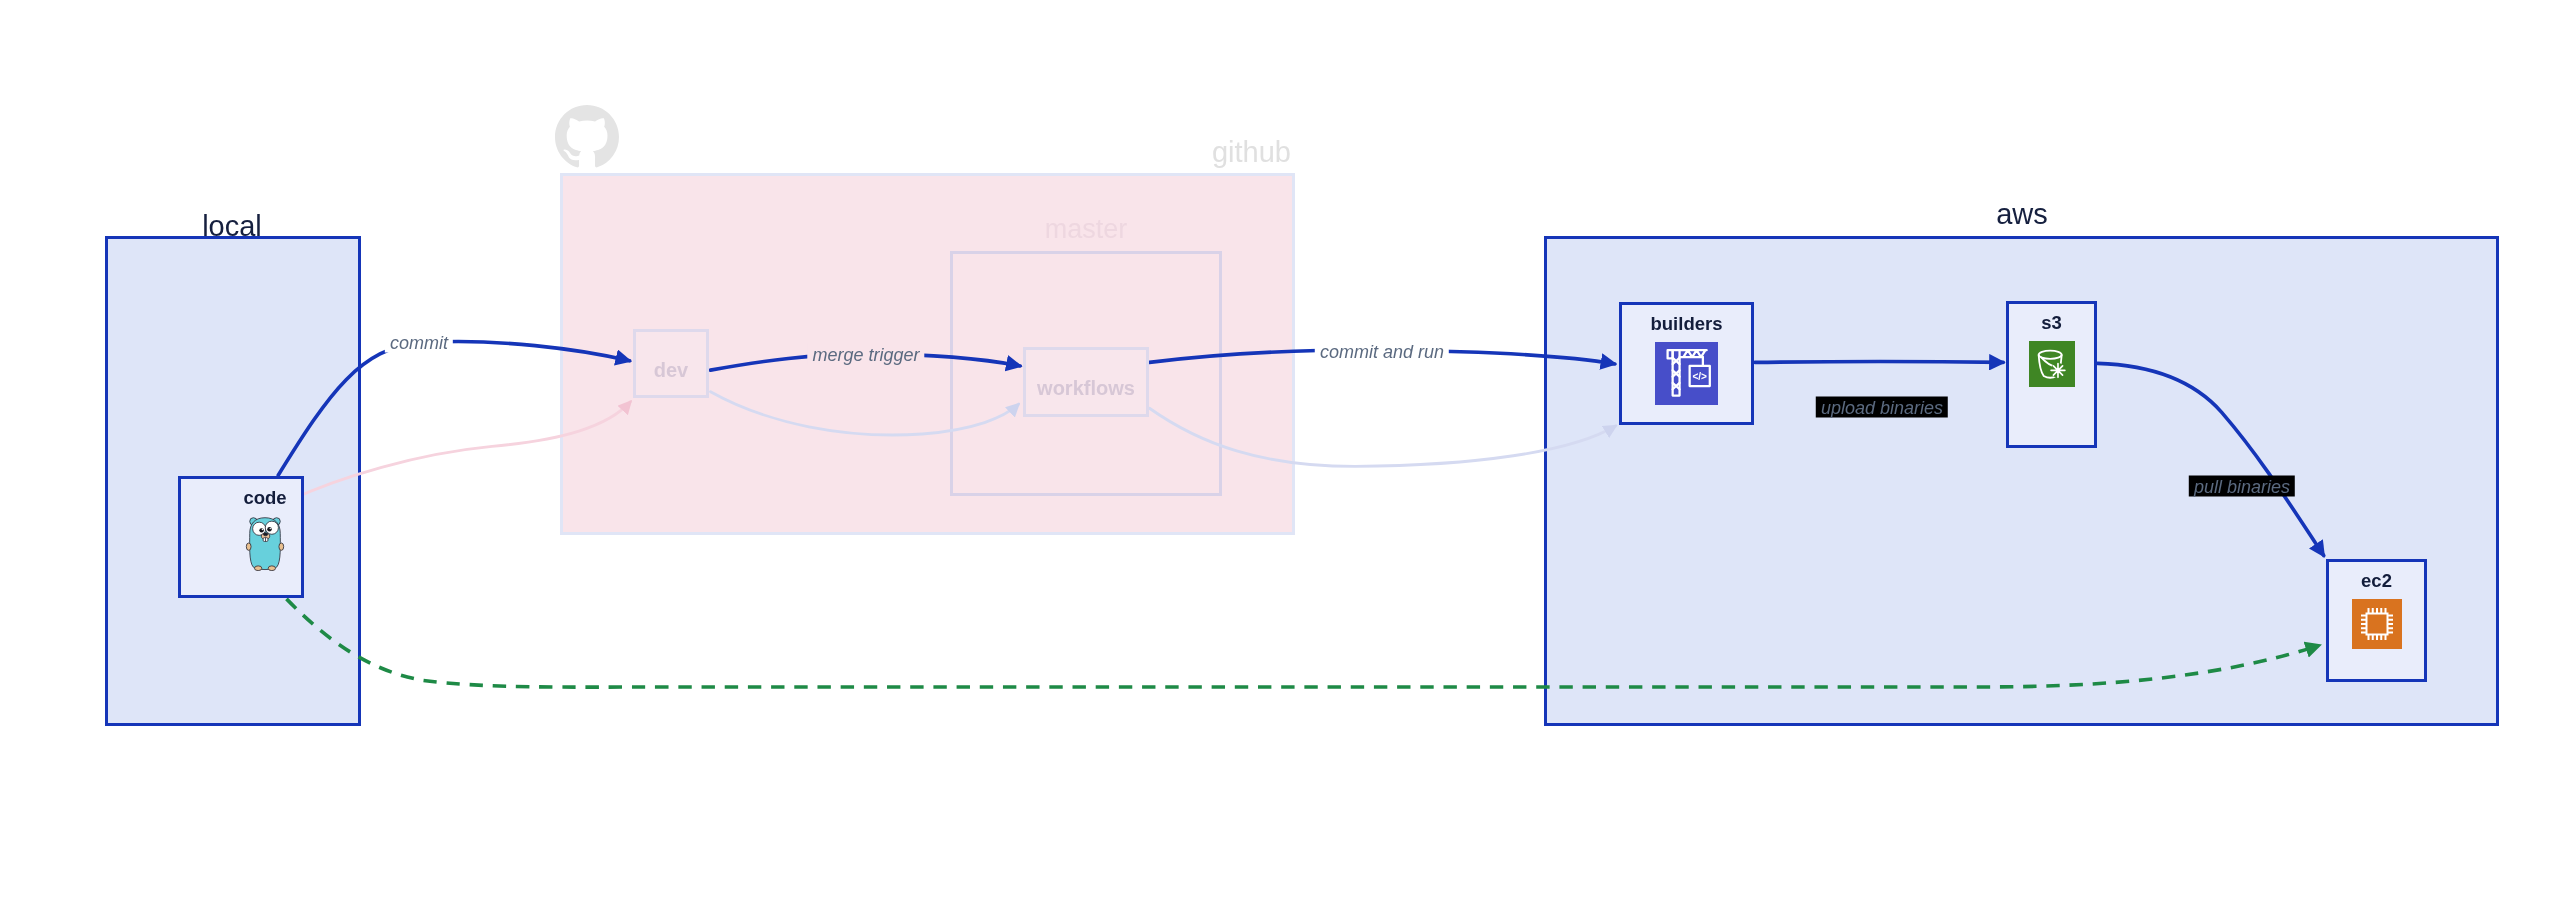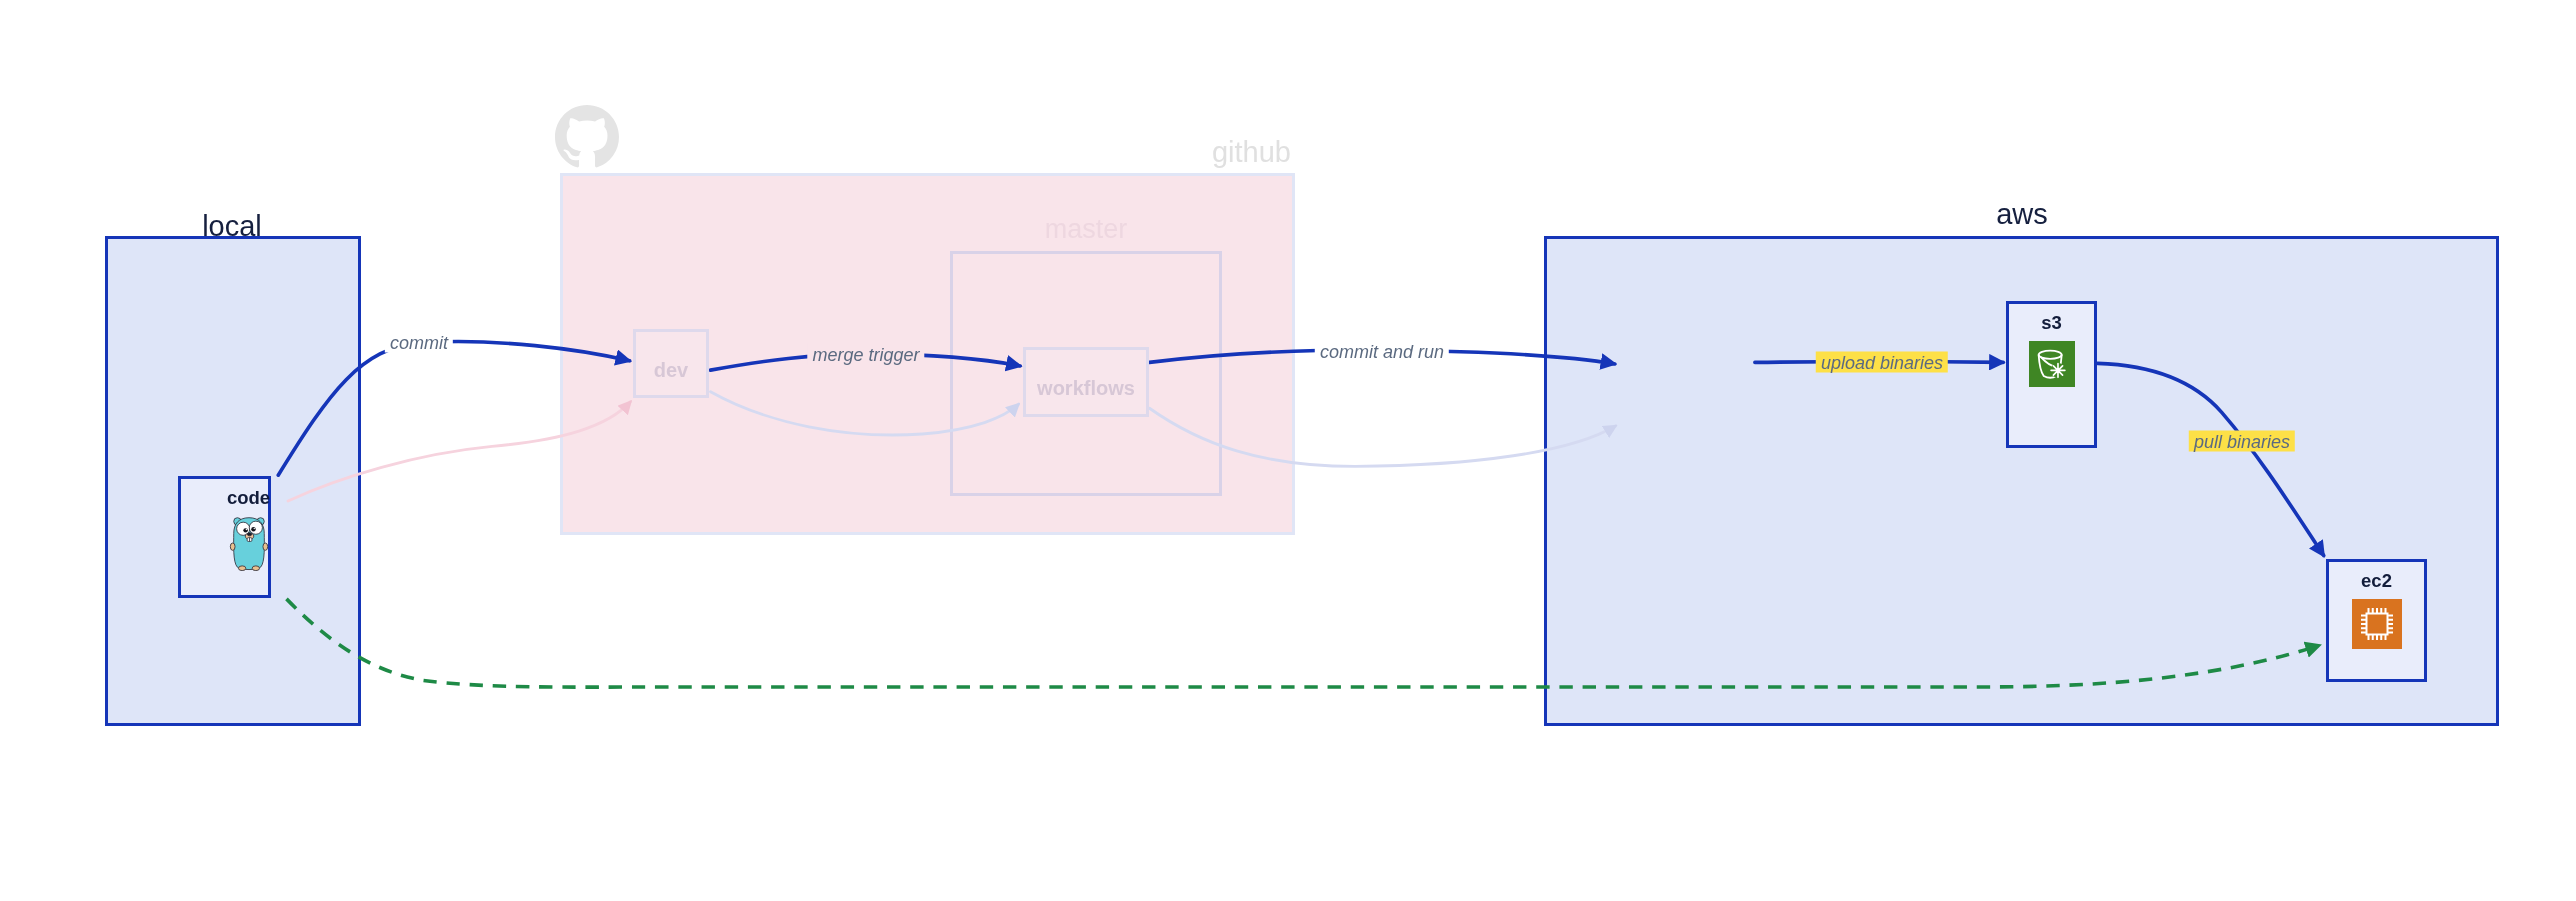--- a/index.html
+++ b/index.html
@@ -23,36 +23,36 @@
     font-size:27px;color:#eed7e0;z-index:5;line-height:1;}
 
   .node{position:absolute;box-sizing:border-box;display:flex;flex-direction:column;
     align-items:center;z-index:4;}
   .node.solid{background:#e9edfb;border:3.6px solid #1535b8;}
   .node.faded{background:#f8e6ec;border:3.1px solid #ded9ec;justify-content:center;}
   .node-label{font-weight:bold;font-size:18.5px;color:#131d3b;line-height:1;margin-top:10.3px;}
   .faded .node-label{margin-top:12px;color:#d7c7d6;font-size:20px;}
   .node-icon{margin-top:8.2px;display:block;}
 
-  #code-node{left:178px;top:476px;width:93px;height:122px;padding-left:48px;}
+  #code-node{left:178px;top:476px;width:126px;height:122px;padding-left:48px;}
   #dev-node{left:633px;top:329px;width:76px;height:69px;z-index:3;}
   #workflows-node{left:1023px;top:347px;width:126px;height:70px;z-index:3;}
   #builders-node{left:1619px;top:302px;width:135px;height:123px;}
   #s3-node{left:2006px;top:301px;width:91px;height:147px;}
   #ec2-node{left:2326px;top:559px;width:101px;height:123px;}
 
   #edge-layer{position:absolute;left:0;top:0;z-index:3;pointer-events:none;}
   #octocat{position:absolute;left:555px;top:105px;z-index:2;}
 
   .edge-label{position:absolute;transform:translate(-50%,-50%);font-style:italic;
     font-size:18px;color:#5b6a80;z-index:5;white-space:nowrap;line-height:1;
     padding:1.5px 5.2px;}
   .bg-white{background:#ffffff;}
   .bg-pink{background:#f9e4ea;}
-  .bg-cloud{background:#fde047;}
+  .bg-cloud{background:#000000;margin-top:45px;}
   #lbl-commit{left:419px;top:342px;}
   #lbl-merge{left:866px;top:354px;}
   #lbl-uploadrun{left:1382px;top:351px;}
   #lbl-uploadbin{left:1882px;top:362px;}
   #lbl-pullbin{left:2242px;top:441px;}
 
   #diagram-title{position:absolute;left:1302px;top:741px;transform:translateX(-50%);
     font-size:43px;color:#16203f;z-index:5;white-space:nowrap;line-height:1;
     text-decoration:underline;text-decoration-thickness:3.6px;text-underline-offset:7.2px;}
 </style>
@@ -134,20 +134,35 @@
   </div>
 
   <div class="node faded" id="dev-node">
     <div class="node-label">dev</div>
   </div>
 
   <div class="node faded" id="workflows-node">
     <div class="node-label">workflows</div>
   </div>
 
+  <div class="node solid" id="builders-node">
+    <div class="node-label">builders</div>
+    <svg class="node-icon" width="63" height="63" viewBox="0 0 100 100">
+      <rect width="100" height="100" fill="#474ec9"></rect>
+      <g stroke="#ffffff" stroke-width="3.6" fill="none" stroke-linecap="round" stroke-linejoin="round">
+        <rect x="20" y="13" width="8" height="13"></rect>
+        <rect x="28" y="13" width="11" height="72"></rect>
+        <path d="M28 25 L39 35 M39 25 L28 35 M28 45 L39 55 M39 45 L28 55 M28 65 L39 75 M39 65 L28 75"></path>
+        <path d="M39 13 H82 M39 24 H76 M45 24 L52 13 L59 24 L66 13 L73 24 L80 13"></path>
+        <path d="M76 24 V38"></path>
+        <rect x="55" y="38" width="32" height="32"></rect>
+      </g>
+      <text x="71" y="60" text-anchor="middle" fill="#ffffff" font-size="16" font-weight="bold" font-family="Liberation Sans, sans-serif">&lt;/&gt;</text>
+    </svg>
+  </div>
 
   <div class="node solid" id="s3-node">
     <div class="node-label">s3</div>
     <svg class="node-icon" width="46" height="46" viewBox="0 0 100 100">
       <rect width="100" height="100" fill="#3f8624"></rect>
       <g stroke="#ffffff" stroke-width="4" fill="none" stroke-linecap="round">
         <ellipse cx="46" cy="30" rx="25" ry="9"></ellipse>
         <path d="M21 31 C22 45 26 68 32 76 Q46 84 60 76 C66 68 70 45 71 31"></path>
         <path d="M27 36 C38 48 48 54 58 56"></path>
         <circle cx="62" cy="57" r="4.5"></circle>

